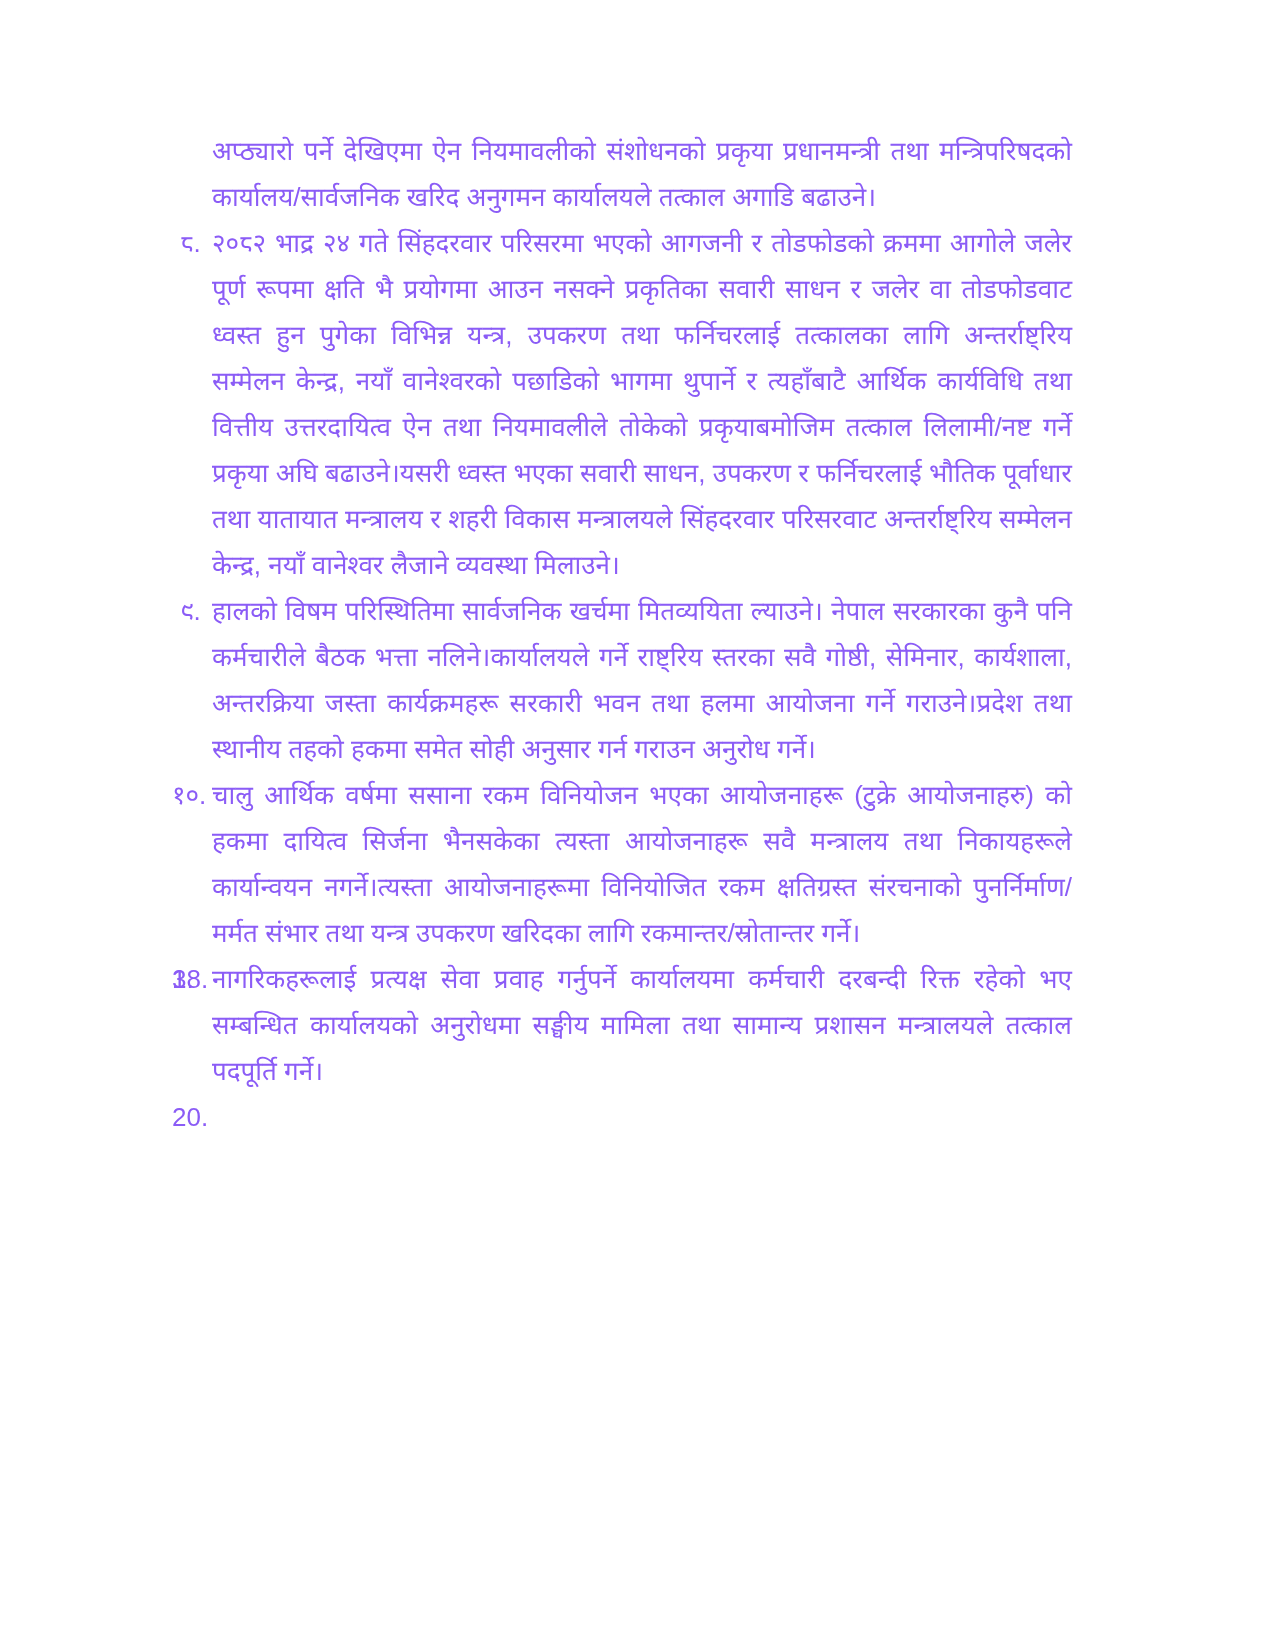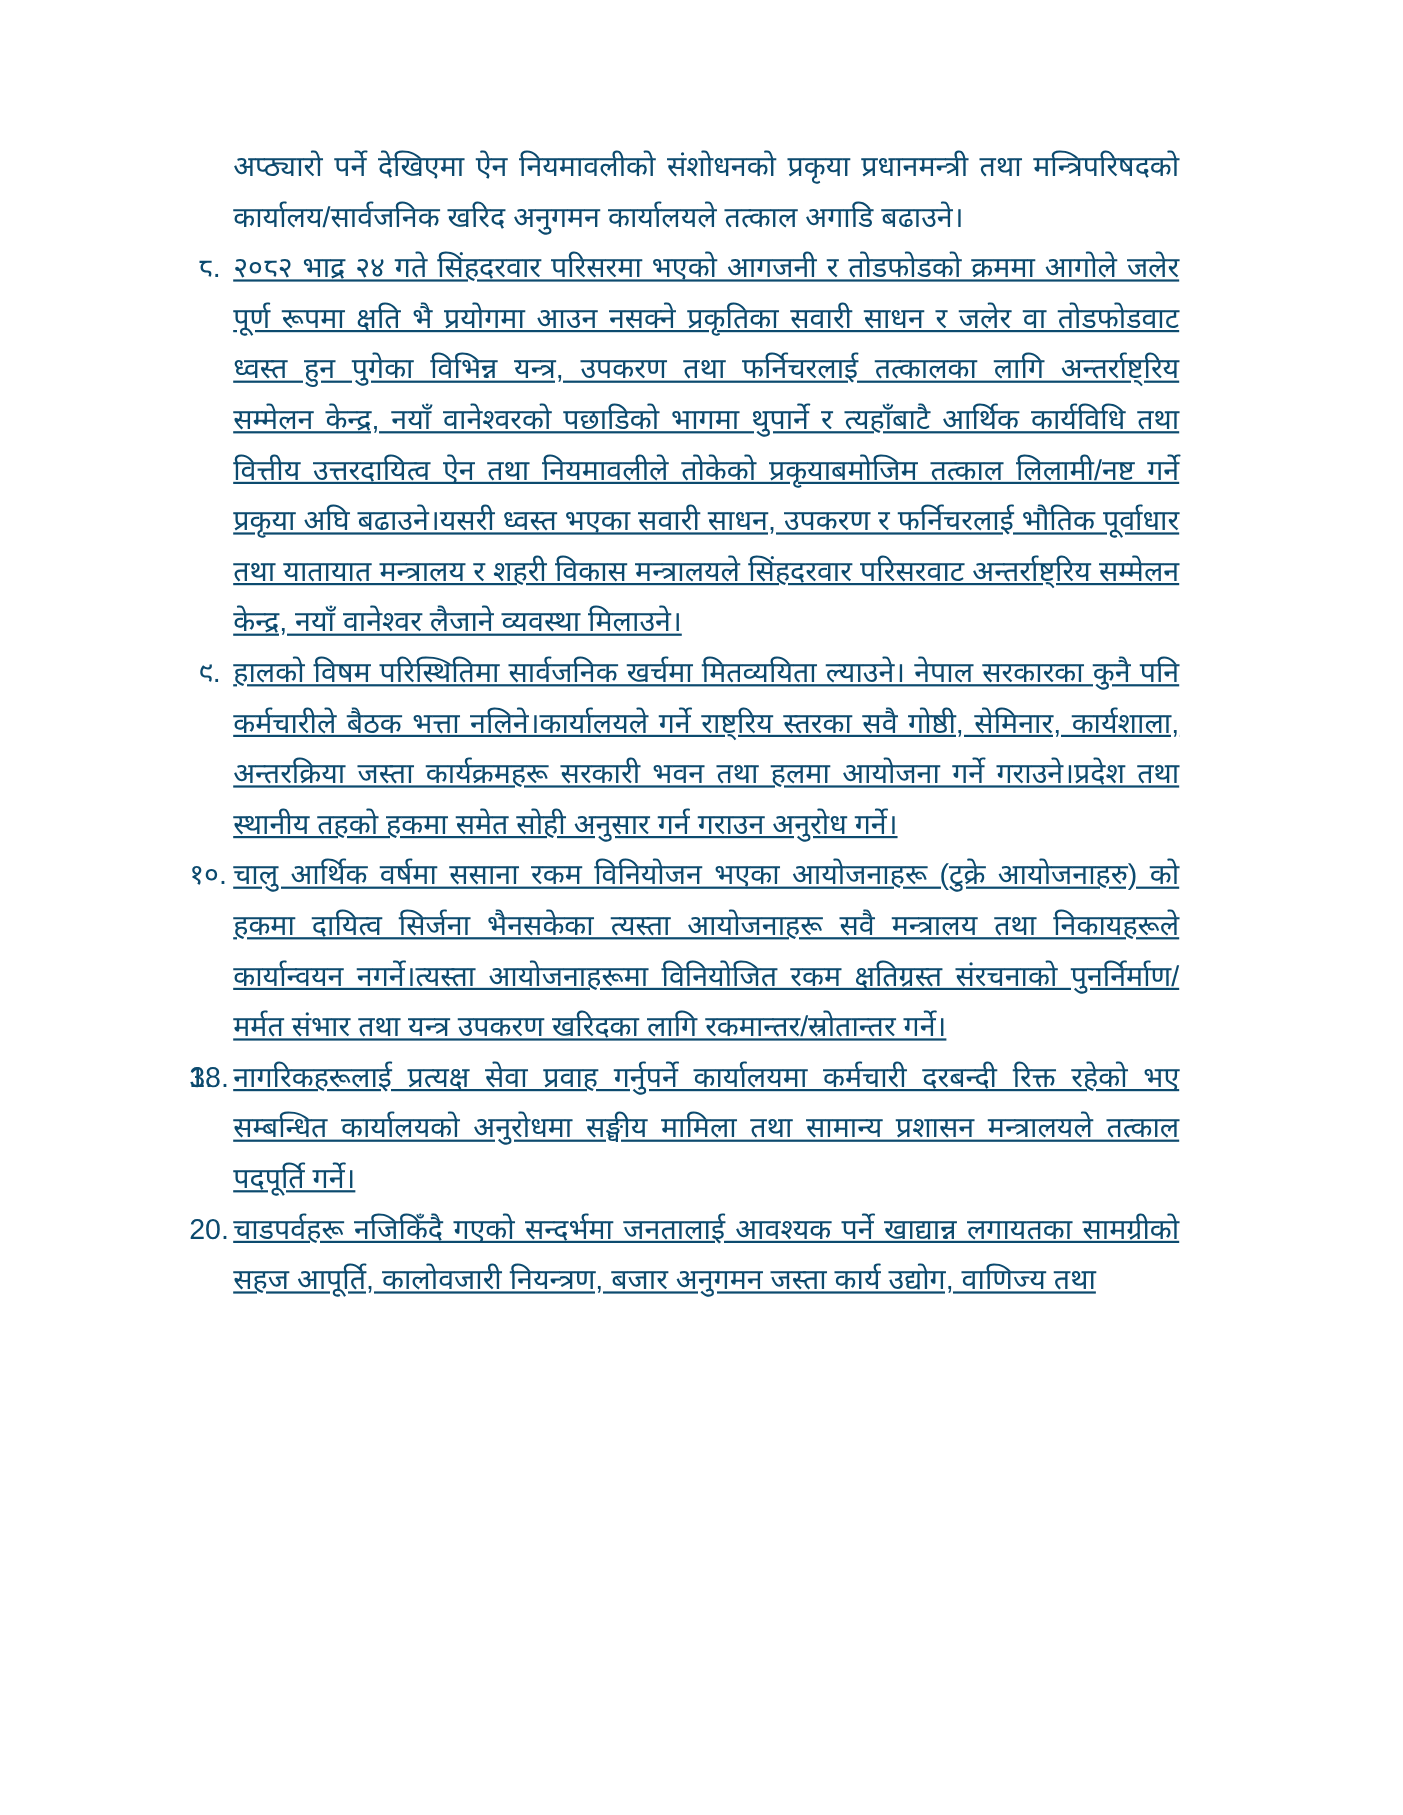--- a/index.html
+++ b/index.html
@@ -5,21 +5,21 @@
   html, body {
     margin: 0;
     padding: 0;
     background: #ffffff;
   }
   .page {
     position: relative;
     width: 1275px;
     height: 1650px;
     background: #ffffff;
-    color: #0c4a6e;
+    color: #8b5cf6;
     box-sizing: border-box;
     padding: 128px 203px 0 172px;
     font-family: "Liberation Sans", "DejaVu Sans", sans-serif;
     font-size: 26px;
     line-height: 46px;
     overflow: hidden;
   }
   .para {
     margin: 0;
     text-align: justify;
@@ -37,29 +37,28 @@
     left: 0;
     top: 0;
     width: 40px;
     white-space: nowrap;
   }
   .item.single .num {
     left: 8px;
   }
   .item .txt {
     display: inline;
-    text-decoration: underline;
   }
 </style>
 </head>
 <body>
 
 <div class="page">
   <p class="para intro">अप्ठ्यारो पर्ने देखिएमा ऐन नियमावलीको संशोधनको प्रकृया प्रधानमन्त्री तथा मन्त्रिपरिषदको कार्यालय/सार्वजनिक खरिद अनुगमन कार्यालयले तत्काल अगाडि बढाउने।</p>
   <div id="numbered-list">
       <div class="item single"><span class="num">८.</span><span class="txt">२०८२ भाद्र २४ गते सिंहदरवार परिसरमा भएको आगजनी र तोडफोडको क्रममा आगोले जलेर पूर्ण रूपमा क्षति भै प्रयोगमा आउन नसक्ने प्रकृतिका सवारी साधन र जलेर वा तोडफोडवाट ध्वस्त हुन पुगेका विभिन्न यन्त्र, उपकरण तथा फर्निचरलाई तत्कालका लागि अन्तर्राष्ट्रिय सम्मेलन केन्द्र, नयाँ वानेश्वरको पछाडिको भागमा थुपार्ने र त्यहाँबाटै आर्थिक कार्यविधि तथा वित्तीय उत्तरदायित्व ऐन तथा नियमावलीले तोकेको प्रकृयाबमोजिम तत्काल लिलामी/नष्ट गर्ने प्रकृया अघि बढाउने।यसरी ध्वस्त भएका सवारी साधन, उपकरण र फर्निचरलाई भौतिक पूर्वाधार तथा यातायात मन्त्रालय र शहरी विकास मन्त्रालयले सिंहदरवार परिसरवाट अन्तर्राष्ट्रिय सम्मेलन केन्द्र, नयाँ वानेश्वर लैजाने व्यवस्था मिलाउने।</span></div>
       <div class="item single"><span class="num">९.</span><span class="txt">हालको विषम परिस्थितिमा सार्वजनिक खर्चमा मितव्ययिता ल्याउने। नेपाल सरकारका कुनै पनि  कर्मचारीले बैठक भत्ता नलिने।कार्यालयले गर्ने राष्ट्रिय स्तरका सवै गोष्ठी, सेमिनार, कार्यशाला, अन्तरक्रिया जस्ता कार्यक्रमहरू सरकारी भवन तथा हलमा आयोजना गर्ने गराउने।प्रदेश तथा स्थानीय तहको हकमा समेत सोही अनुसार गर्न गराउन अनुरोध गर्ने।</span></div>
       <div class="item"><span class="num">१०.</span><span class="txt">चालु आर्थिक वर्षमा ससाना रकम विनियोजन भएका आयोजनाहरू (टुक्रे आयोजनाहरु) को हकमा दायित्व सिर्जना भैनसकेका त्यस्ता आयोजनाहरू सवै मन्त्रालय तथा निकायहरूले कार्यान्वयन नगर्ने।त्यस्ता आयोजनाहरूमा विनियोजित रकम क्षतिग्रस्त संरचनाको पुनर्निर्माण/मर्मत संभार तथा यन्त्र उपकरण खरिदका लागि रकमान्तर/स्रोतान्तर गर्ने।</span></div>
       <div class="item"><span class="num">18.</span></div>
       <div class="item"><span class="num">3.</span><span class="txt">नागरिकहरूलाई प्रत्यक्ष सेवा प्रवाह गर्नुपर्ने कार्यालयमा कर्मचारी दरबन्दी रिक्त रहेको भए सम्बन्धित कार्यालयको अनुरोधमा सङ्घीय मामिला तथा सामान्य प्रशासन मन्त्रालयले तत्काल पदपूर्ति गर्ने।</span></div>
-      <div class="item"><span class="num">20.</span><span class="txt">चाडपर्वहरू नजिकिँदै गएको सन्दर्भमा जनतालाई आवश्यक पर्ने खाद्यान्न लगायतका सामग्रीको सहज आपूर्ति, कालोवजारी नियन्त्रण, बजार अनुगमन जस्ता कार्य उद्योग, वाणिज्य तथा</span></div>
+      <div class="item"><span class="num">20.</span></div>
     </div>
 </div>
 
 </body></html>

